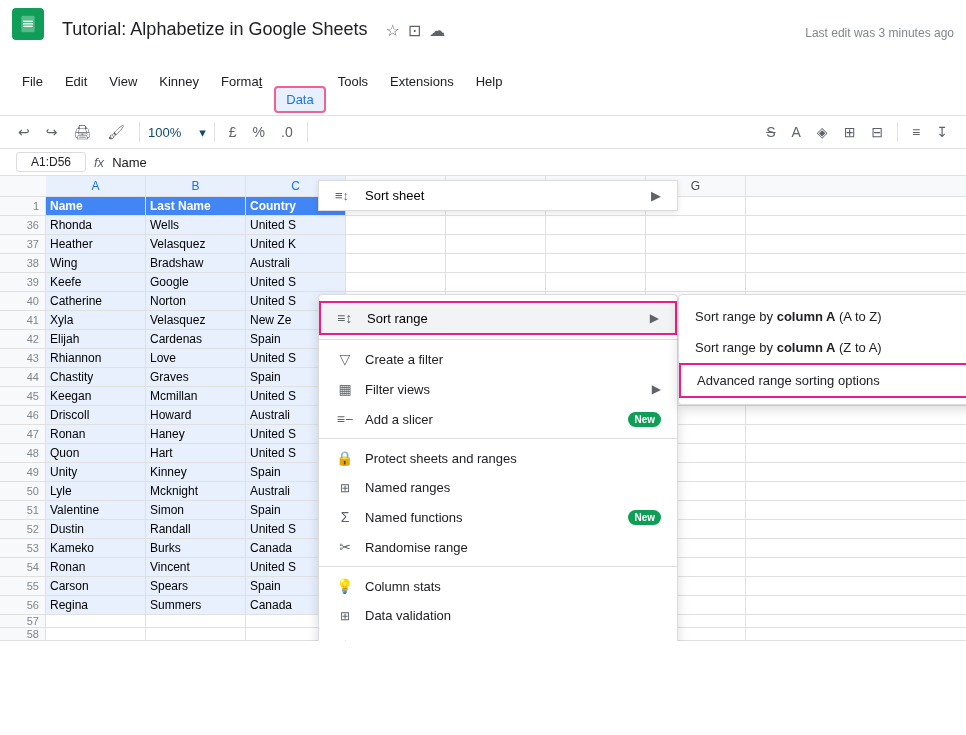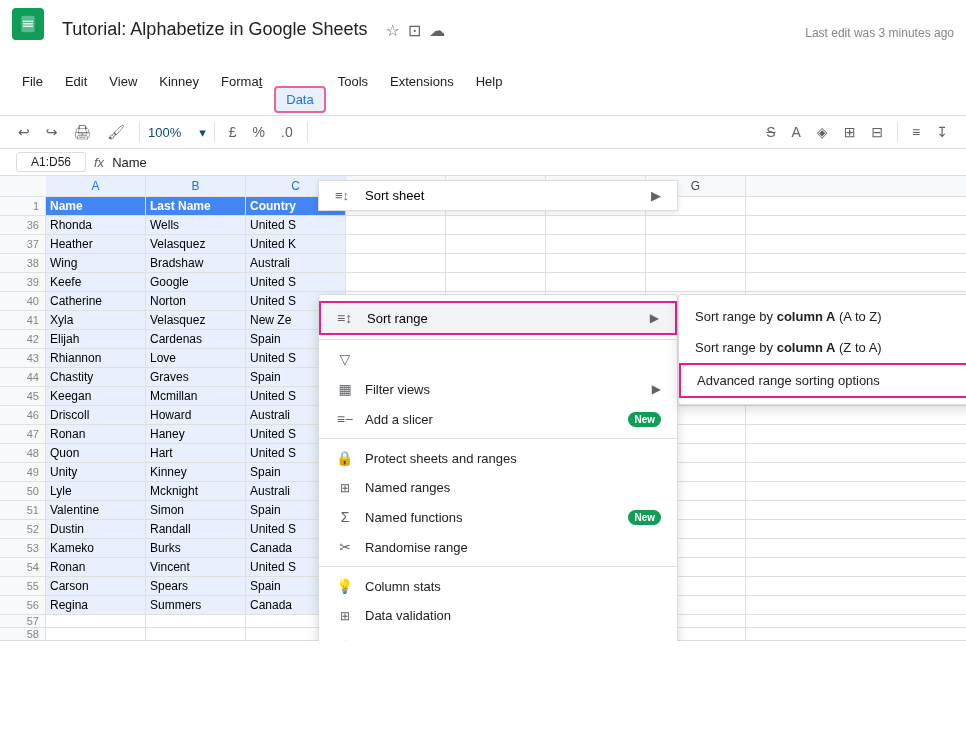--- a/index.html
+++ b/index.html
@@ -395,20 +395,21 @@
     <div style="display:flex; align-items:center; padding:7px 16px; background:#f1f3f4; border:2px solid #e91e8c; cursor:pointer;">
       <span style="width:20px; margin-right:10px; color:#5f6368; font-size:14px;">≡↕</span>
       <span style="flex:1;">Sort range</span>
       <span style="color:#5f6368; font-size:12px;">▶</span>
     </div>
 
     <div class="data-menu-sep"></div>
 
     <div class="data-menu-item">
       <span class="item-icon">▽</span>
+      <span class="item-label">Create a filter</span>
     </div>
 
     <div class="data-menu-item">
       <span class="item-icon">▦</span>
       <span class="item-label">Filter views</span>
       <span class="item-arrow">▶</span>
     </div>
 
     <div class="data-menu-item">
       <span class="item-icon">≡−</span>

